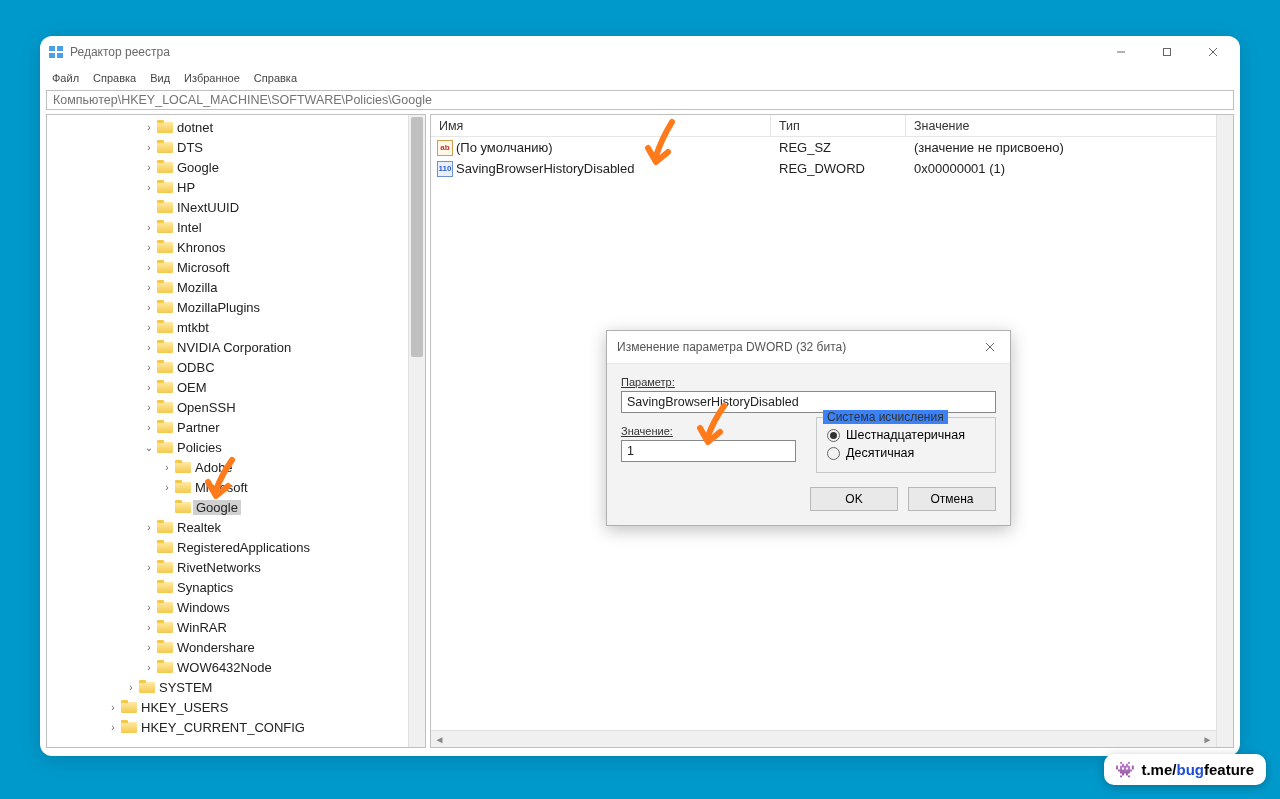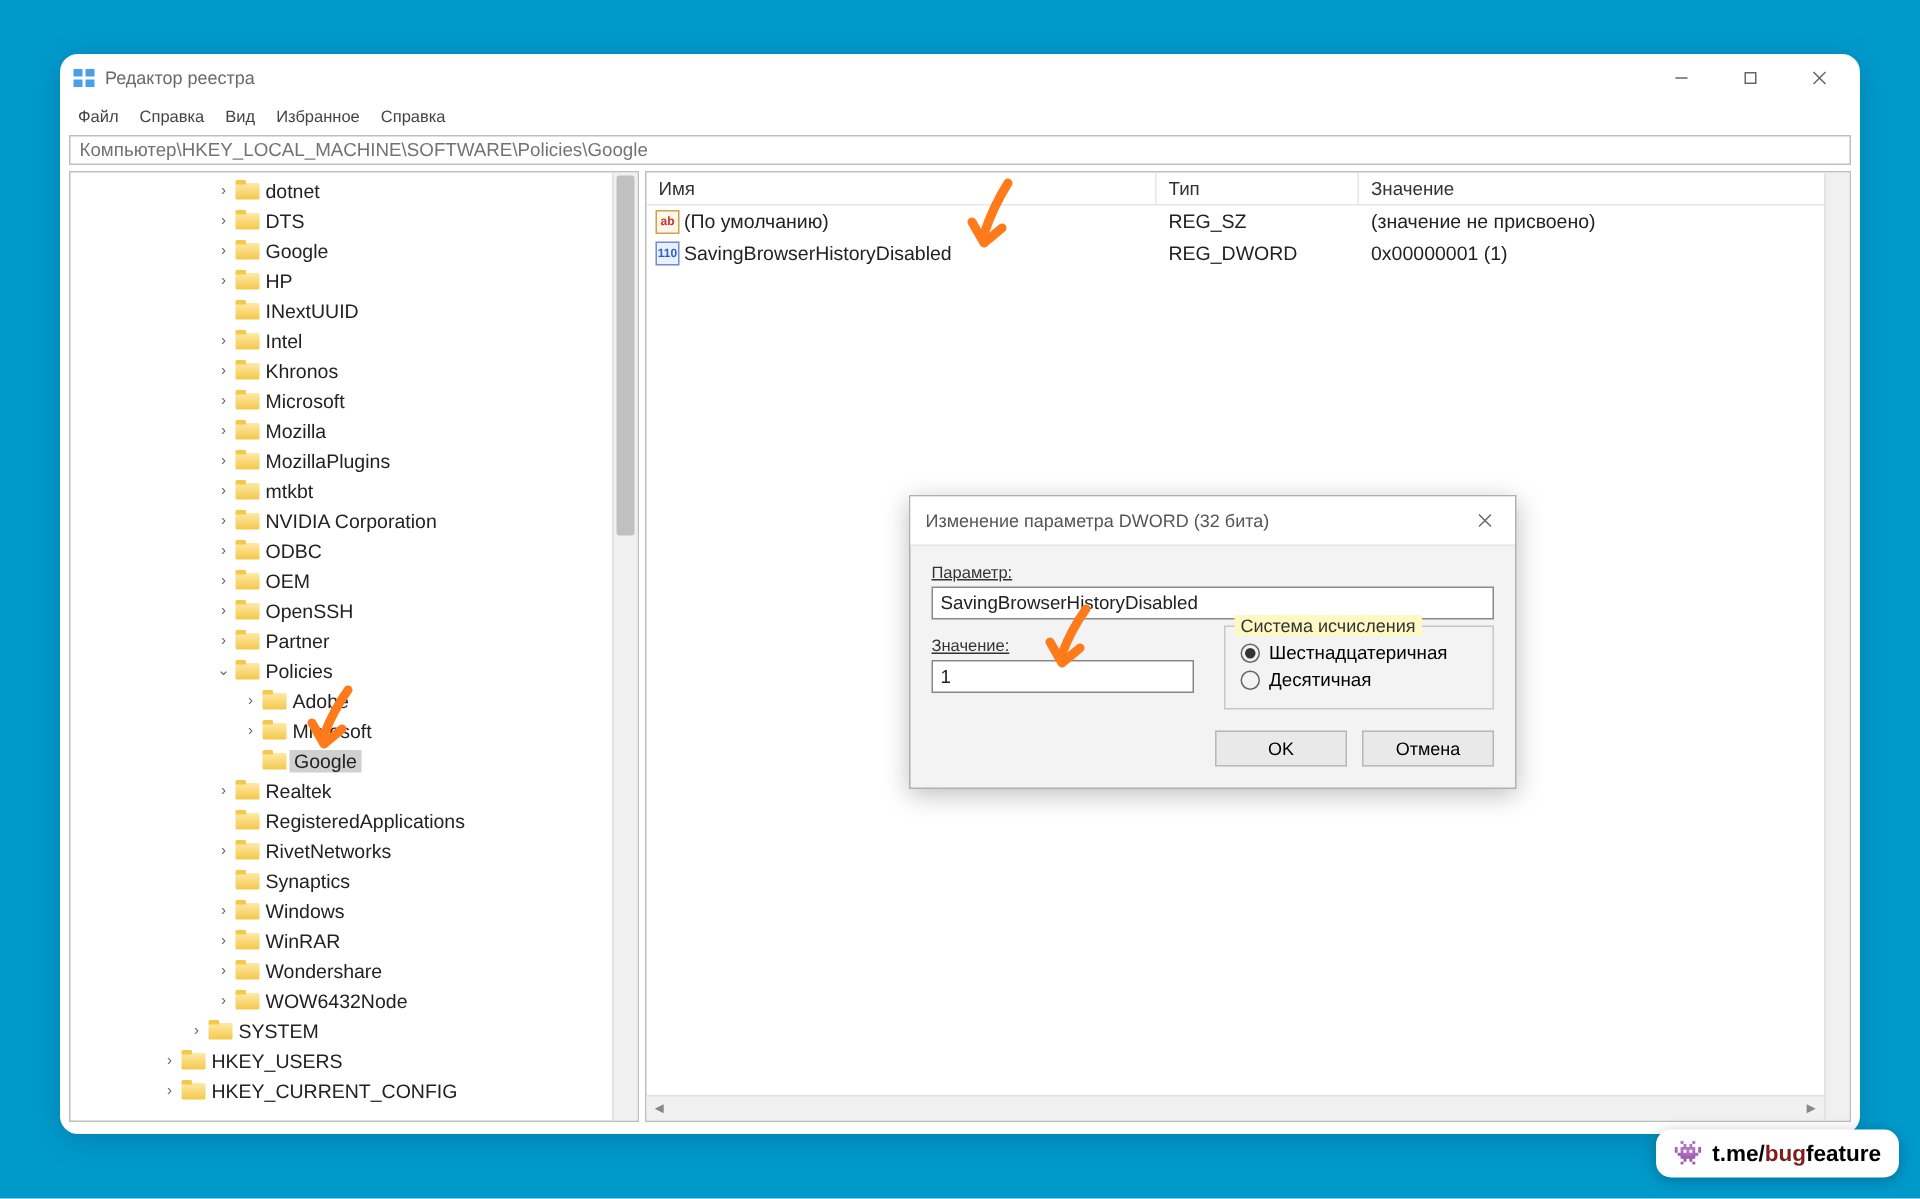--- a/index.html
+++ b/index.html
@@ -50,32 +50,32 @@
   .dialog-title { display:flex; align-items:center; height:30px; padding:16px 10px; background:#fff; border-bottom:1px solid #e6e6e6;}
   .dialog-title span { flex:1; color:#555; font-size:12px;}
   .dialog-close { width:20px; height:20px; display:flex; align-items:center; justify-content:center; color:#666;}
   .dialog-body { padding:12px 14px 14px 14px;}
   .dlabel { color:#333; margin-bottom:3px; font-size:11px;text-decoration:underline;}
   .dinput { width:100%; border:1px solid #888; background:#fff; padding:3px 5px; font-size:12.5px; color:#222; margin-bottom:12px;}
   .dinput.ro { background:#fff; }
   .drow { display:flex; gap:20px;}
   .dcol1{ flex:0 0 175px;} .dcol2{ flex:1;}
   .fieldset { border:1px solid #c8c8c8; padding:6px 10px 8px 10px; position:relative; margin-top:-8px;}
-  .fieldset .legend { position:absolute; top:-8px; left:6px; background:#fef9c3; padding:0 4px; font-size:12px; color:#333;}
+  .fieldset .legend { position:absolute; top:-8px; left:6px; background:#3b82f6; padding:0 4px; font-size:12px; color:#333;}
   .radio-row { display:flex; align-items:center; gap:6px; margin:4px 0; font-size:12.5px;}
   .radio { width:13px; height:13px; border:1px solid #666; border-radius:50%; display:inline-flex; align-items:center; justify-content:center;}
   .radio.checked::after{ content:''; width:7px; height:7px; background:#333; border-radius:50%;}
   .dialog-buttons { display:flex; justify-content:flex-end; gap:10px; margin-top:14px;}
   .dbtn { width:88px; height:24px; background:#e9e9e9; border:1px solid #b8b8b8; font-size:12px; display:flex; align-items:center; justify-content:center;}
   
   .orange-arrow { position:absolute; color:#ff7a1a; }
   .orange-arrow svg { display:block; }
   
   .watermark { position:absolute; right:14px; bottom:14px; background:#fff; border-radius:10px; padding:6px 12px; box-shadow:0 2px 10px rgba(0,0,0,0.25); font-size:15px; font-weight:600; display:flex; align-items:center; gap:6px;}
-  .watermark .bug { color:#7f1d1d;}
+  .watermark .bug { color:#1d4ed8;}
   .invader { font-size:16px;}
 </style>
 </head>
 <body>
 
 <div class="window">
 
   <div class="titlebar">
     <span class="app-icon">
       <svg viewBox="0 0 16 16">

